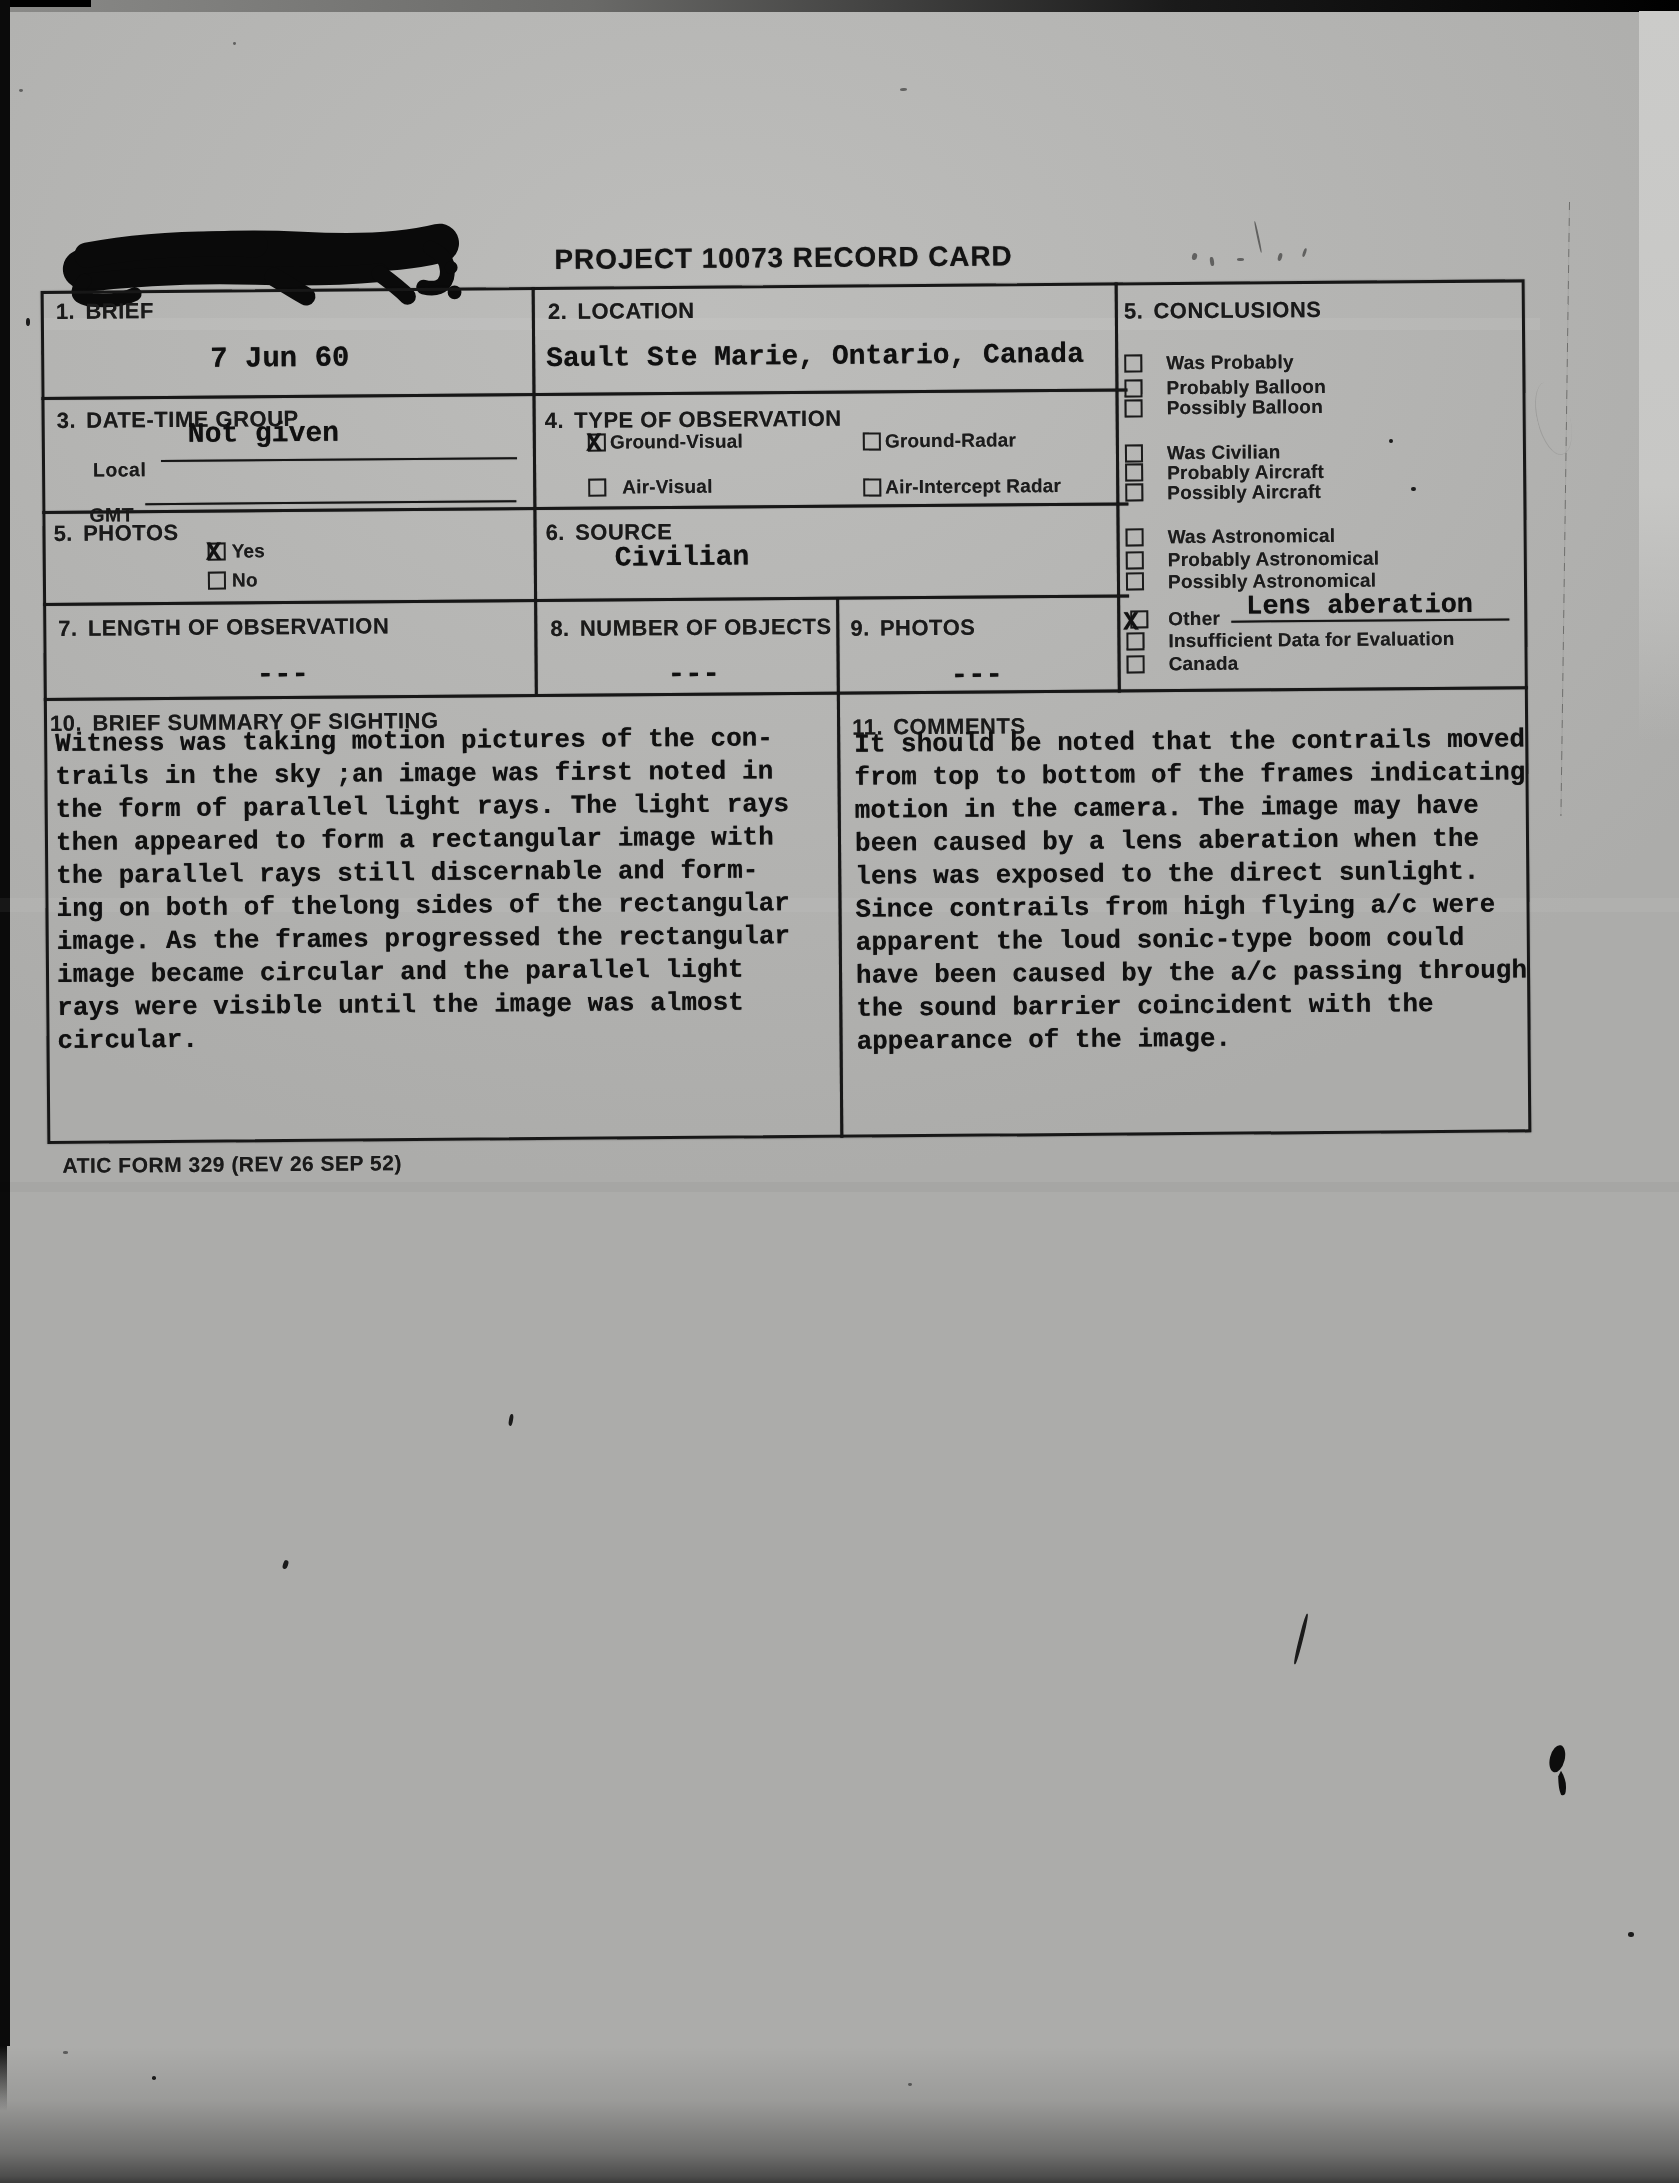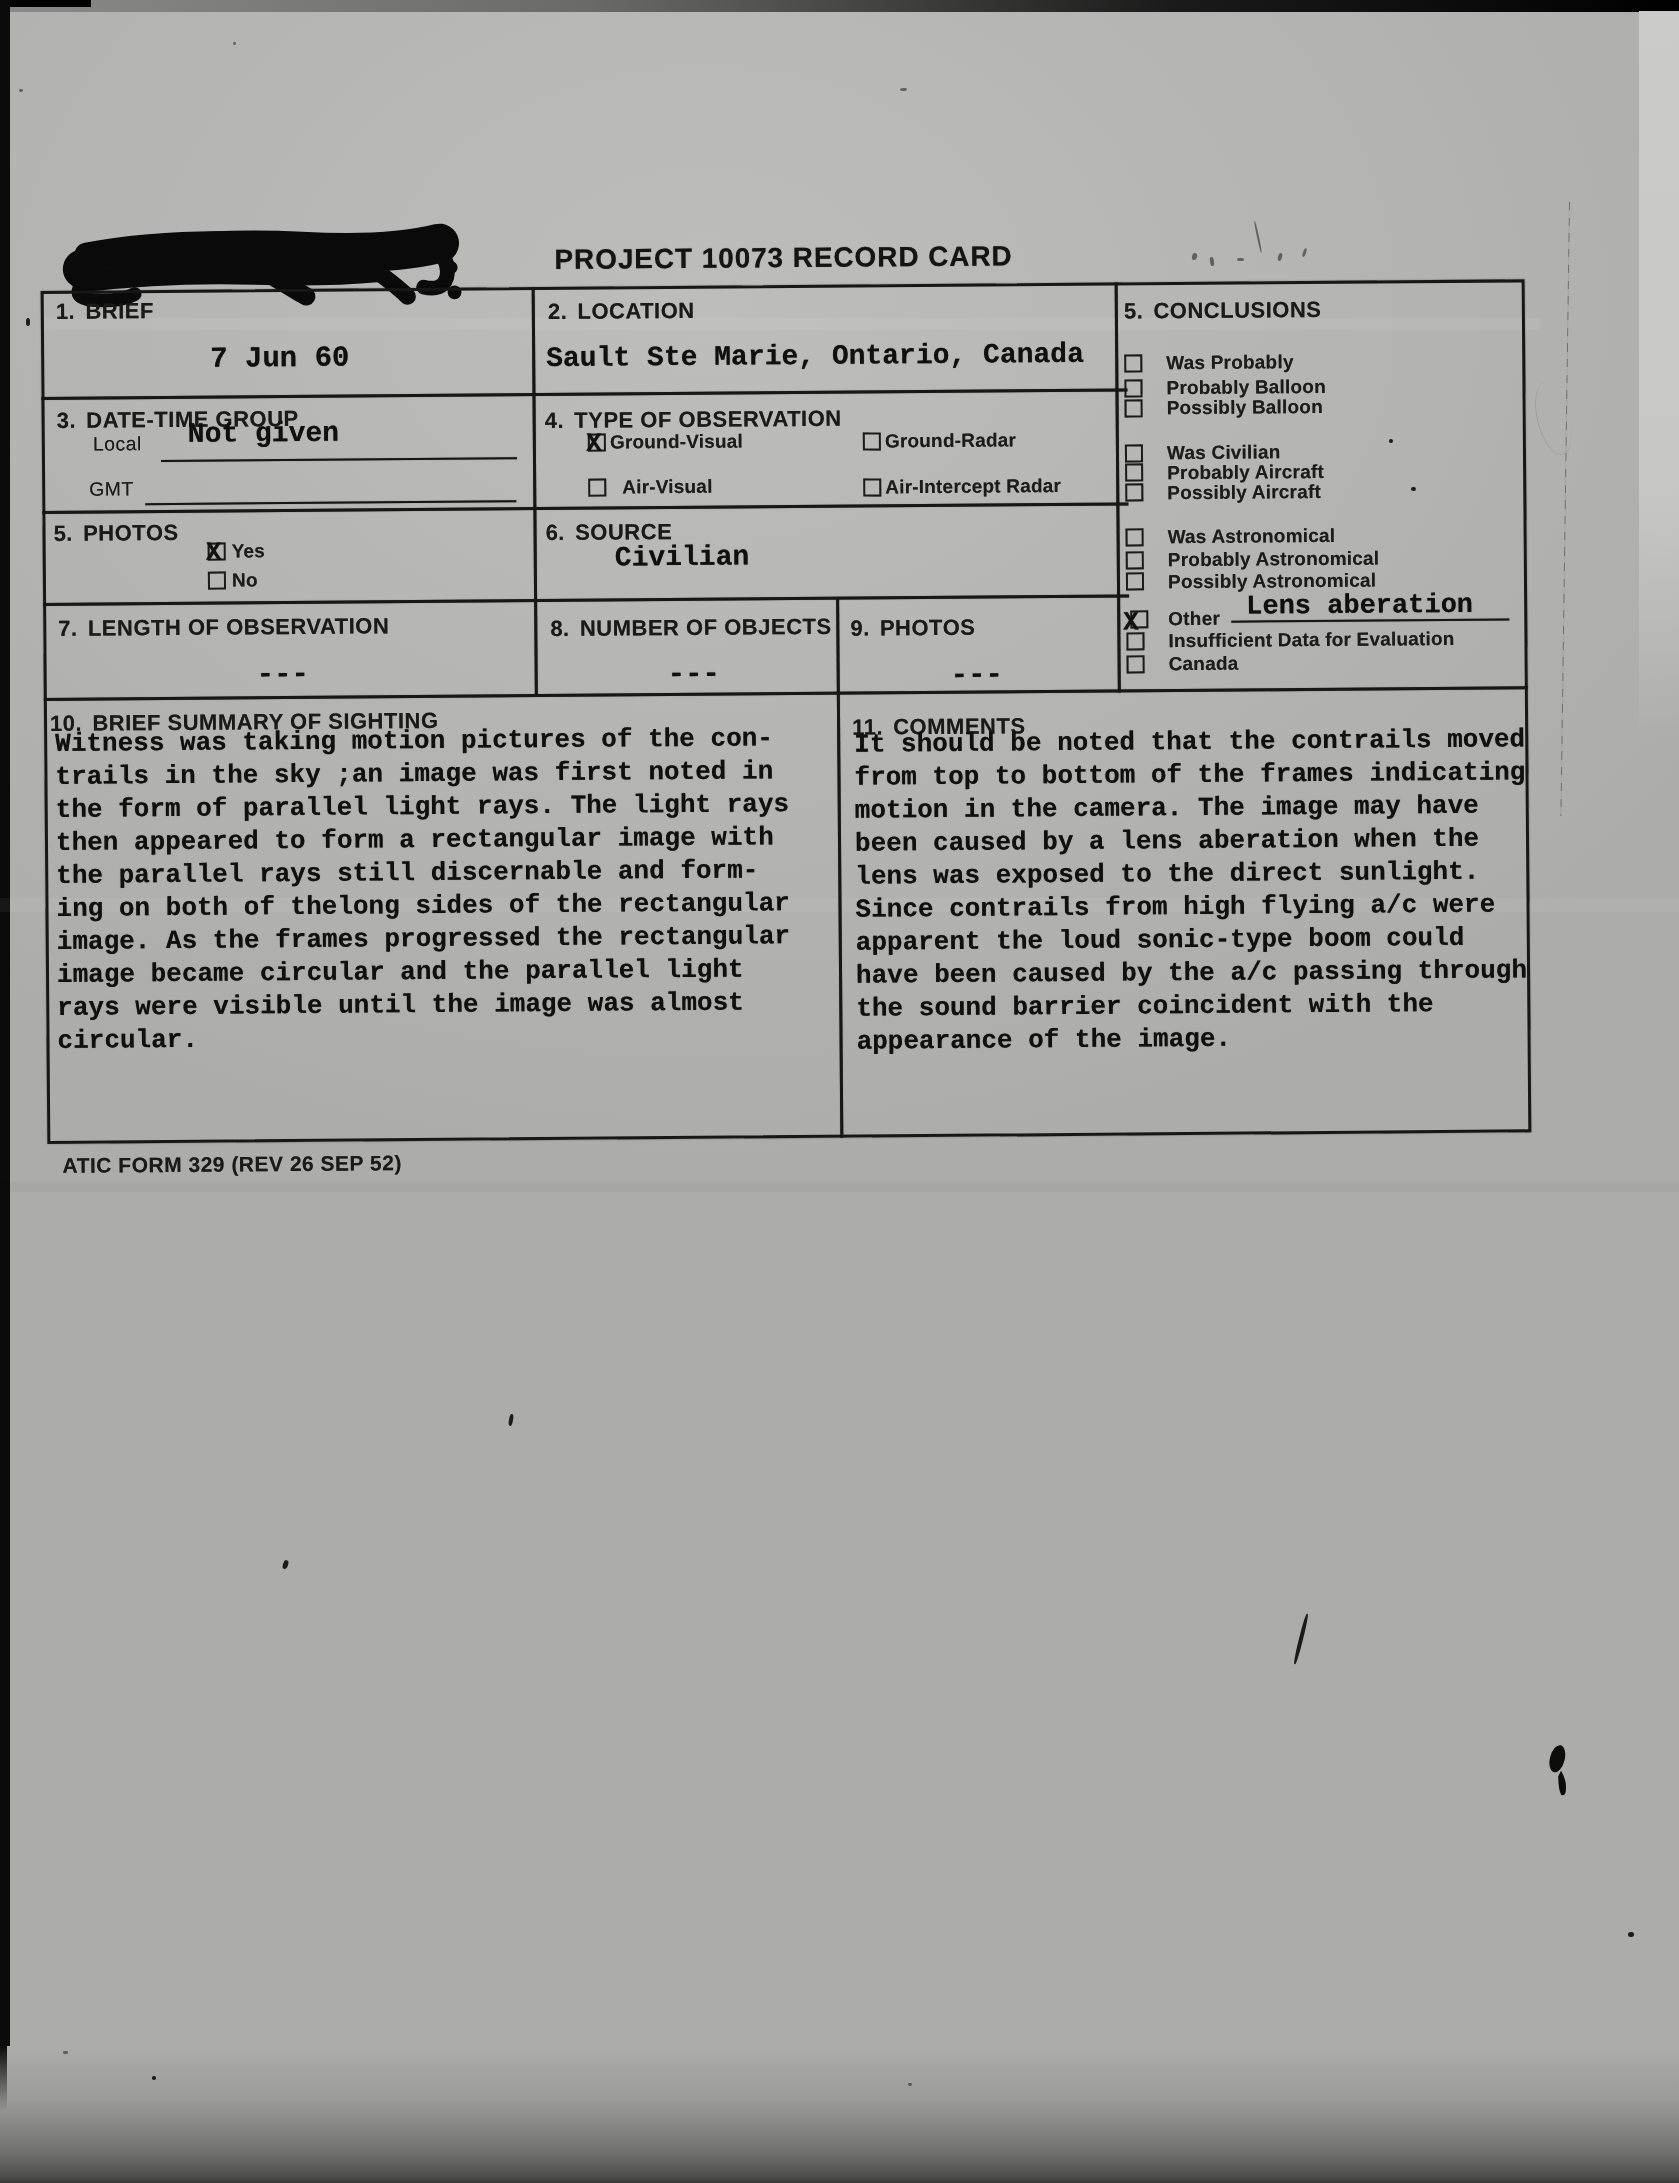--- a/index.html
+++ b/index.html
@@ -28,22 +28,22 @@
   .streak-dark-1{left:0;top:1182px;width:1679px;height:10.2px;background:rgba(0,0,0,.03);}
   
   #card-layer{left:0;top:0;width:1679px;height:2183px;
     transform:rotate(-0.45deg);transform-origin:44px 716px;}
   .line{background:#171717;box-shadow:0 0 0.9px rgba(10,10,10,.55);}
   .card-frame{left:44px;top:291px;width:1484px;height:853px;
     border:3.2px solid #171717;box-sizing:border-box;box-shadow:0 0 1.4px rgba(10,10,10,.5);}
   .box-label{font-weight:700;font-size:22px;letter-spacing:0.5px;white-space:nowrap;
     color:#1a1a1a;text-shadow:0 0 0.5px rgba(0,0,0,.5);}
   .box-label .num{margin-right:10.2px;}
-  .small-label{font-weight:400;font-size:19.4px;letter-spacing:0.5px;white-space:nowrap;
-    color:#1a1a1a;text-shadow:0 0 0.5px rgba(0,0,0,.5);}
+  .small-label{font-weight:700;font-size:19.4px;letter-spacing:0.5px;white-space:nowrap;
+    color:#1a1a1a;text-shadow:0 0 0.5px rgba(0,0,0,.5);margin-top:26px;}
   .opt-label{font-weight:700;font-size:19px;letter-spacing:0.2px;white-space:nowrap;
     color:#1c1c1c;text-shadow:0 0 0.5px rgba(0,0,0,.5);}
   .mono{font-family:"Liberation Mono", monospace;font-weight:700;color:#101010;
     white-space:nowrap;text-shadow:0 0 0.7px rgba(0,0,0,.65);}
   .typed-value{font-size:28px;}
   .typed-big{font-size:29px;}
   .txtblock{font-family:"Liberation Mono", monospace;font-weight:700;color:#101010;
     font-size:26px;line-height:33px;white-space:pre;text-shadow:0 0 0.7px rgba(0,0,0,.6);}
   .cb{width:14px;height:14px;border:2.3px solid #1b1b1b;box-sizing:content-box;
     box-shadow:0 0 0.5px rgba(0,0,0,.5);}

